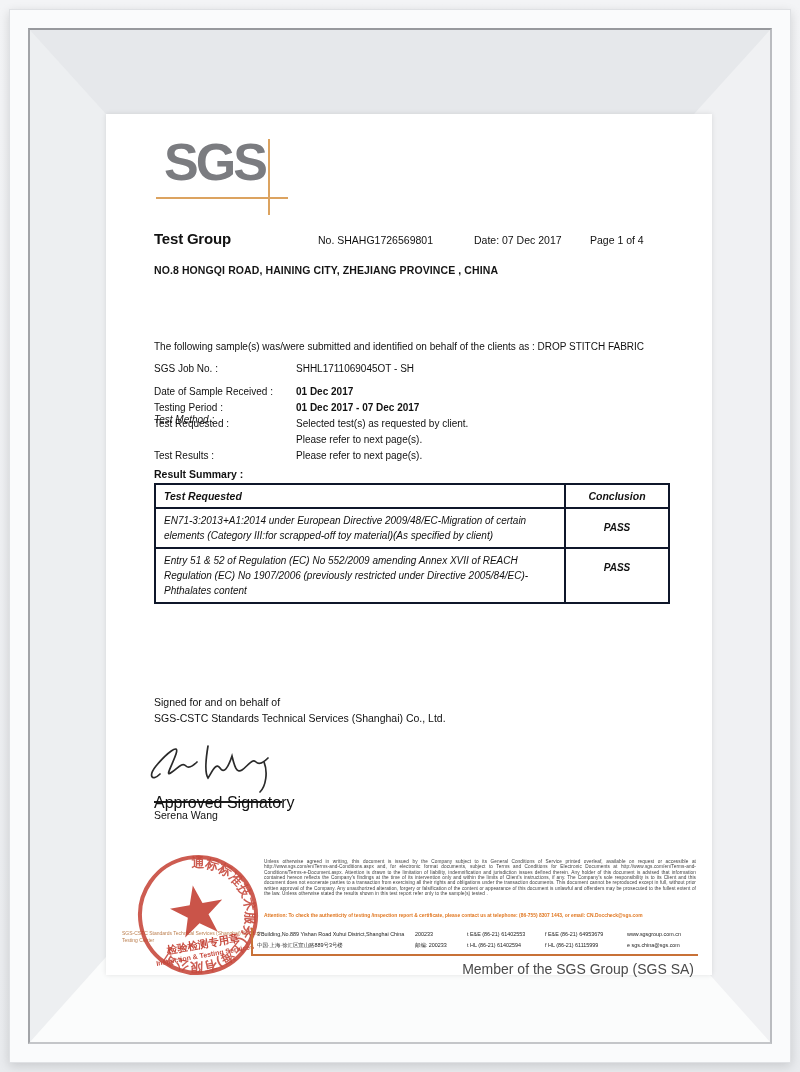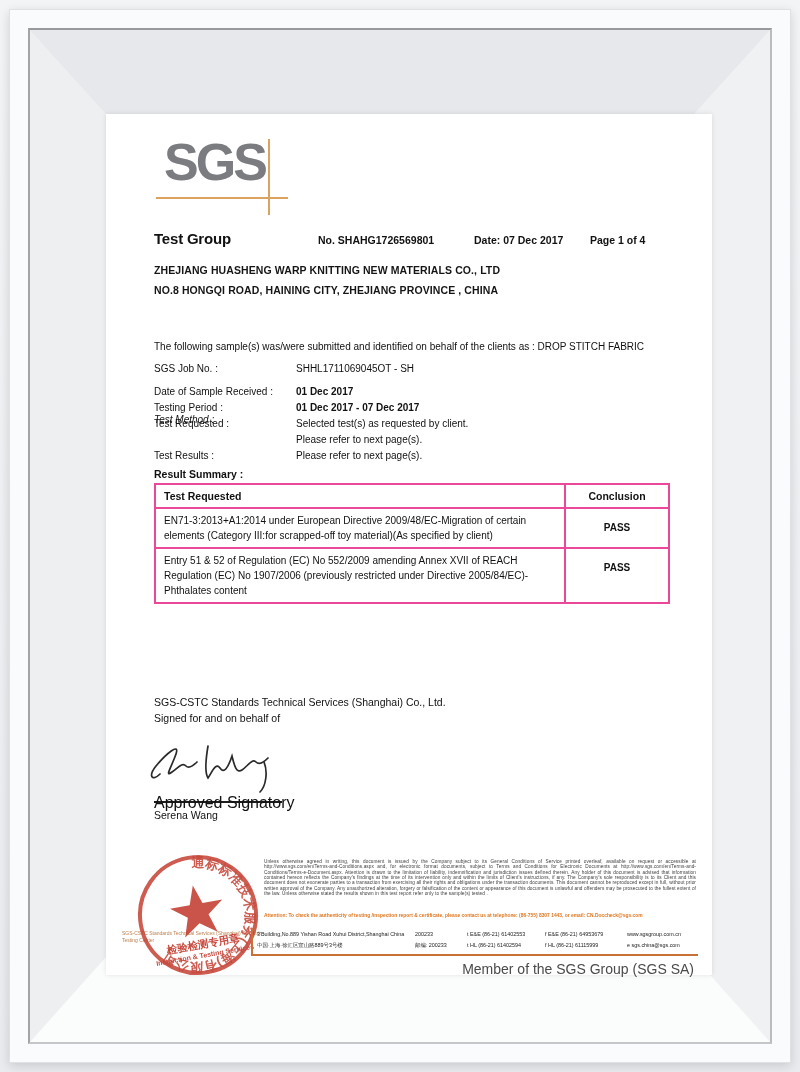--- a/index.html
+++ b/index.html
@@ -23,37 +23,37 @@
   .abs { position:absolute; }
 
   
   .logo-text { left:58px; top:22px; font-size:52px; font-weight:bold; color:#7b7c80;
                letter-spacing:-3px; line-height:1; font-family:"Liberation Sans",sans-serif; }
   .crop-h { left:50px; top:83px; width:132px; height:2px; background:#dca360; }
   .crop-v { left:162px; top:25px; width:2px; height:76px; background:#dca360; }
 
   .title-row { left:0; top:116px; width:100%; height:20px; }
   .report-title { left:48px; top:0; font-size:15px; font-weight:bold; color:#111; letter-spacing:-.2px; }
-  .meta { font-size:10.5px; color:#111; top:4px;font-weight:bold; }
+  .meta { font-size:10.5px; color:#111; top:4px; }
 
   .client { left:48px; top:146px; font-size:10.5px; font-weight:bold; color:#151515; line-height:20px; letter-spacing:.1px; }
 
   .sample-line { left:48px; top:227px; font-size:10px; color:#111; }
 
   .kv-label { left:48px; width:142px; font-size:10px; color:#111; }
   .kv-value { left:190px; font-size:10px; color:#111; }
   .bold { font-weight:bold; }
 
   .summary-label { left:48px; top:354px; font-size:10.5px; font-weight:bold; color:#111; }
 
   
   table.results { position:absolute; left:48px; top:369px; width:516px;
                   border-collapse:collapse; table-layout:fixed; }
-  table.results th, table.results td { border:2px solid #ec4899; font-size:10px; color:#111;
-                  padding:4px 8px; vertical-align:top; }
+  table.results th, table.results td { border:2px solid #0f172a; font-size:10px; color:#111;
+                  padding:4px 8px; vertical-align:top;font-style:italic; }
   table.results th { text-align:left; font-size:10.5px; padding:5px 8px; }
   table.results .col-conc { width:104px; text-align:center; }
   table.results td { line-height:15px;margin-top:24px; }
   table.results td.conc { text-align:center; font-weight:bold; padding-top:11px; }
 
   
   .signed { left:48px; top:580px; font-size:10.5px; color:#111; line-height:16px; }
   .sig-svg { left:40px; top:614px; }
   .sig-rule { left:48px; top:687px; width:128px; height:2px; background:#1c1c1c; }
   .sig-name  { left:48px; top:695px; font-size:10.5px; color:#111; }
@@ -96,21 +96,20 @@
       <div class="abs crop-v"></div>
 
       <div class="abs title-row">
         <span class="abs report-title">Test Group</span>
         <span class="abs meta" style="left:212px;">No. SHAHG1726569801</span>
         <span class="abs meta" style="left:368px;">Date: 07 Dec 2017</span>
         <span class="abs meta" style="left:484px;">Page 1 of 4</span>
       </div>
 
       <div class="abs client">
-        <div>ZHEJIANG HUASHENG WARP KNITTING NEW MATERIALS CO., LTD</div>
         <div>NO.8 HONGQI ROAD, HAINING CITY, ZHEJIANG PROVINCE , CHINA</div>
       </div>
 
       <div class="abs sample-line">The following sample(s) was/were submitted and identified on behalf of the clients as : DROP STITCH FABRIC</div>
 
       <div class="abs kv-label" style="top:249px;">SGS Job No. :</div>
       <div class="abs kv-value" style="top:249px;">SHHL1711069045OT - SH</div>
 
       <div class="abs kv-label" style="top:272px;">Date of Sample Received :</div>
       <div class="abs kv-value bold" style="top:272px;">01 Dec 2017</div>
@@ -136,22 +135,22 @@
           <td class="conc">PASS</td>
         </tr>
         <tr>
           <td>Entry 51 &amp; 52 of Regulation (EC) No 552/2009 amending Annex XVII of REACH Regulation (EC) No 1907/2006 (previously restricted under Directive 2005/84/EC)-Phthalates content</td>
           <td class="conc">PASS</td>
         </tr>
       </tbody>
         </table>
 
       <div class="abs signed">
+        <div>Signed for and on behalf of</div>
         <div>SGS-CSTC Standards Technical Services (Shanghai) Co., Ltd.</div>
-        <div>Signed for and on behalf of</div>
       </div>
 
       <svg class="abs sig-svg" width="170" height="72" viewBox="0 0 170 72">
         <g fill="none" stroke="#2a2a2a" stroke-width="1.7" stroke-linecap="round">
           <path d="M14,46 C6,54 2,48 10,38 C20,26 34,14 30,26 C26,38 18,50 26,44 C32,40 36,34 40,38 C43,41 47,38 51,34"></path>
           <path d="M62,18 C60,30 58,44 62,50 C66,44 70,34 74,40 C78,46 82,40 86,28 C88,36 90,46 96,42 C102,38 106,30 110,34 C113,37 118,34 122,30"></path>
           <path d="M118,34 C122,44 120,58 114,64"></path>
         </g>
       </svg>
       <div class="abs sig-rule"></div>

